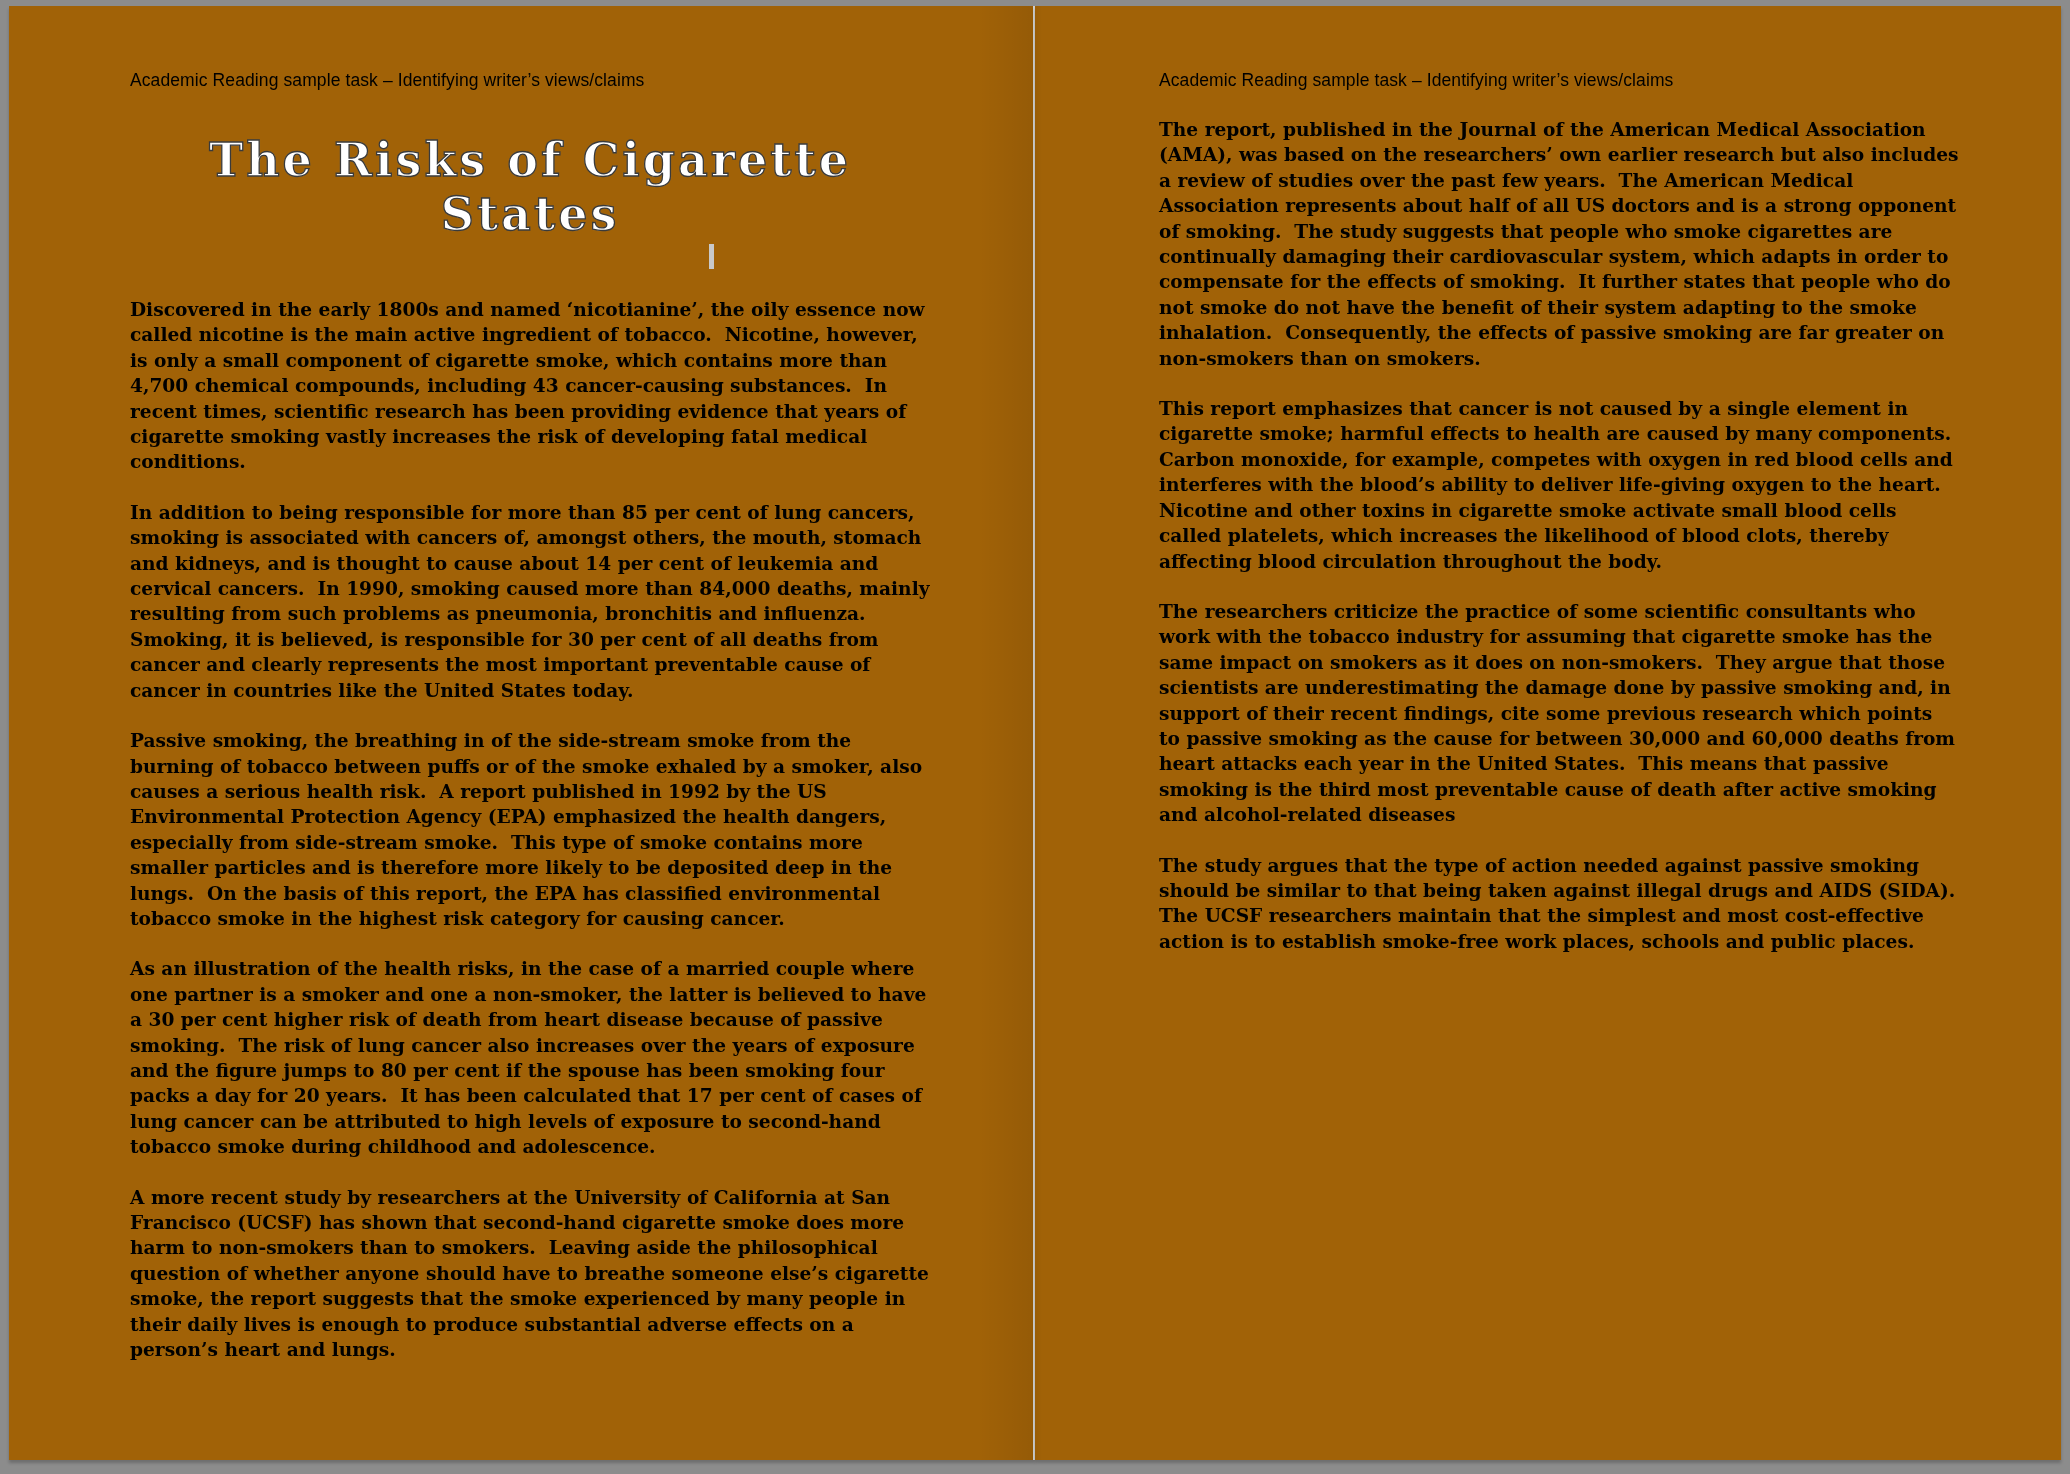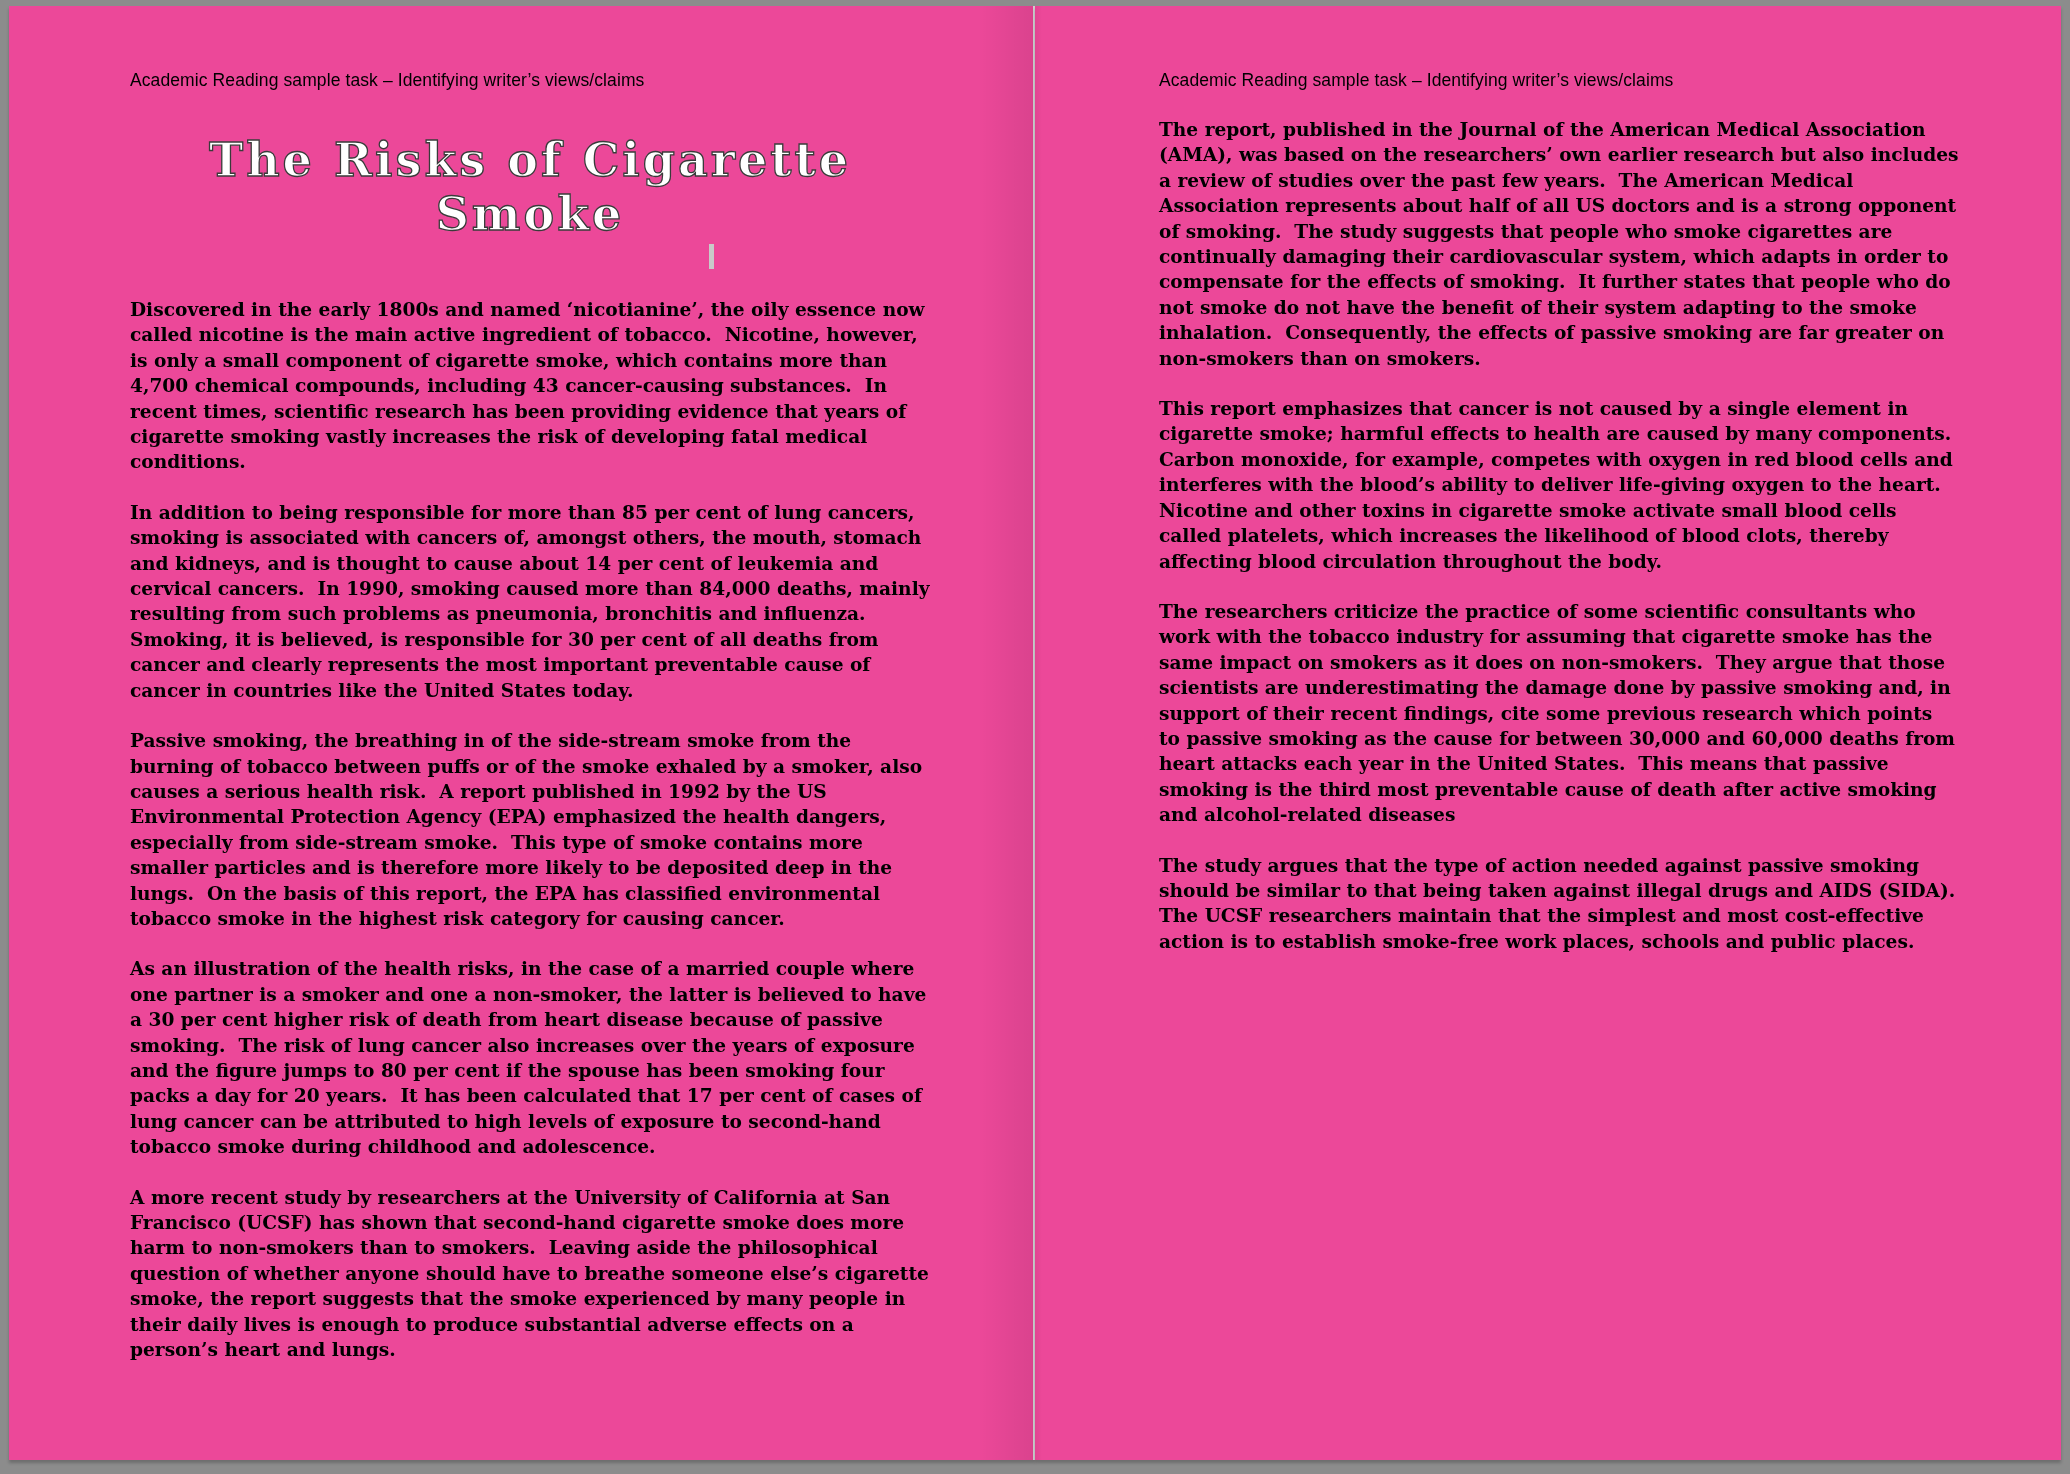--- a/index.html
+++ b/index.html
@@ -15,21 +15,21 @@
   .viewer {
     position: relative;
     width: 2070px;
     height: 1474px;
     background: #8c8c8c;
   }
   .page {
     position: absolute;
     top: 6px;
     height: 1454px;
-    background: #ec4899;
+    background: #a16207;
     box-shadow: 0 3px 3px rgba(0,0,0,0.22);
   }
   .page-1 {
     left: 9px;
     width: 1024px;
     border-right: 2px solid #cfcfcf;
   }
   
   .page-1::after {
     content: "";
@@ -105,21 +105,21 @@
   }
 </style>
 </head>
 <body>
 
 <div class="viewer">
 
   <div class="page page-1">
     <div class="inner">
       <div class="running-header">Academic Reading sample task – Identifying writer’s views/claims</div>
-      <h1 class="doc-title">The Risks of Cigarette Smoke</h1>
+      <h1 class="doc-title">The Risks of Cigarette States</h1>
       <div class="body-text">
         <p>Discovered in the early 1800s and named ‘nicotianine’, the oily essence now called nicotine is the main active ingredient of tobacco.  Nicotine, however, is only a small component of cigarette smoke, which contains more than 4,700 chemical compounds, including 43 cancer-causing substances.  In recent times, scientific research has been providing evidence that years of cigarette smoking vastly increases the risk of developing fatal medical conditions.</p>
         <p>In addition to being responsible for more than 85 per cent of lung cancers, smoking is associated with cancers of, amongst others, the mouth, stomach and kidneys, and is thought to cause about 14 per cent of leukemia and cervical cancers.  In 1990, smoking caused more than 84,000 deaths, mainly resulting from such problems as pneumonia, bronchitis and influenza.  Smoking, it is believed, is responsible for 30 per cent of all deaths from cancer and clearly represents the most important preventable cause of cancer in countries like the United States today.</p>
         <p>Passive smoking, the breathing in of the side-stream smoke from the burning of tobacco between puffs or of the smoke exhaled by a smoker, also causes a serious health risk.  A report published in 1992 by the US Environmental Protection Agency (EPA) emphasized the health dangers, especially from side-stream smoke.  This type of smoke contains more smaller particles and is therefore more likely to be deposited deep in the lungs.  On the basis of this report, the EPA has classified environmental tobacco smoke in the highest risk category for causing cancer.</p>
         <p>As an illustration of the health risks, in the case of a married couple where one partner is a smoker and one a non-smoker, the latter is believed to have a 30 per cent higher risk of death from heart disease because of passive smoking.  The risk of lung cancer also increases over the years of exposure and the figure jumps to 80 per cent if the spouse has been smoking four packs a day for 20 years.  It has been calculated that 17 per cent of cases of lung cancer can be attributed to high levels of exposure to second-hand tobacco smoke during childhood and adolescence.</p>
         <p>A more recent study by researchers at the University of California at San Francisco (UCSF) has shown that second-hand cigarette smoke does more harm to non-smokers than to smokers.  Leaving aside the philosophical question of whether anyone should have to breathe someone else’s cigarette smoke, the report suggests that the smoke experienced by many people in their daily lives is enough to produce substantial adverse effects on a person’s heart and lungs.</p>
       </div>
     </div>
     <div class="text-cursor"></div>
   </div>

